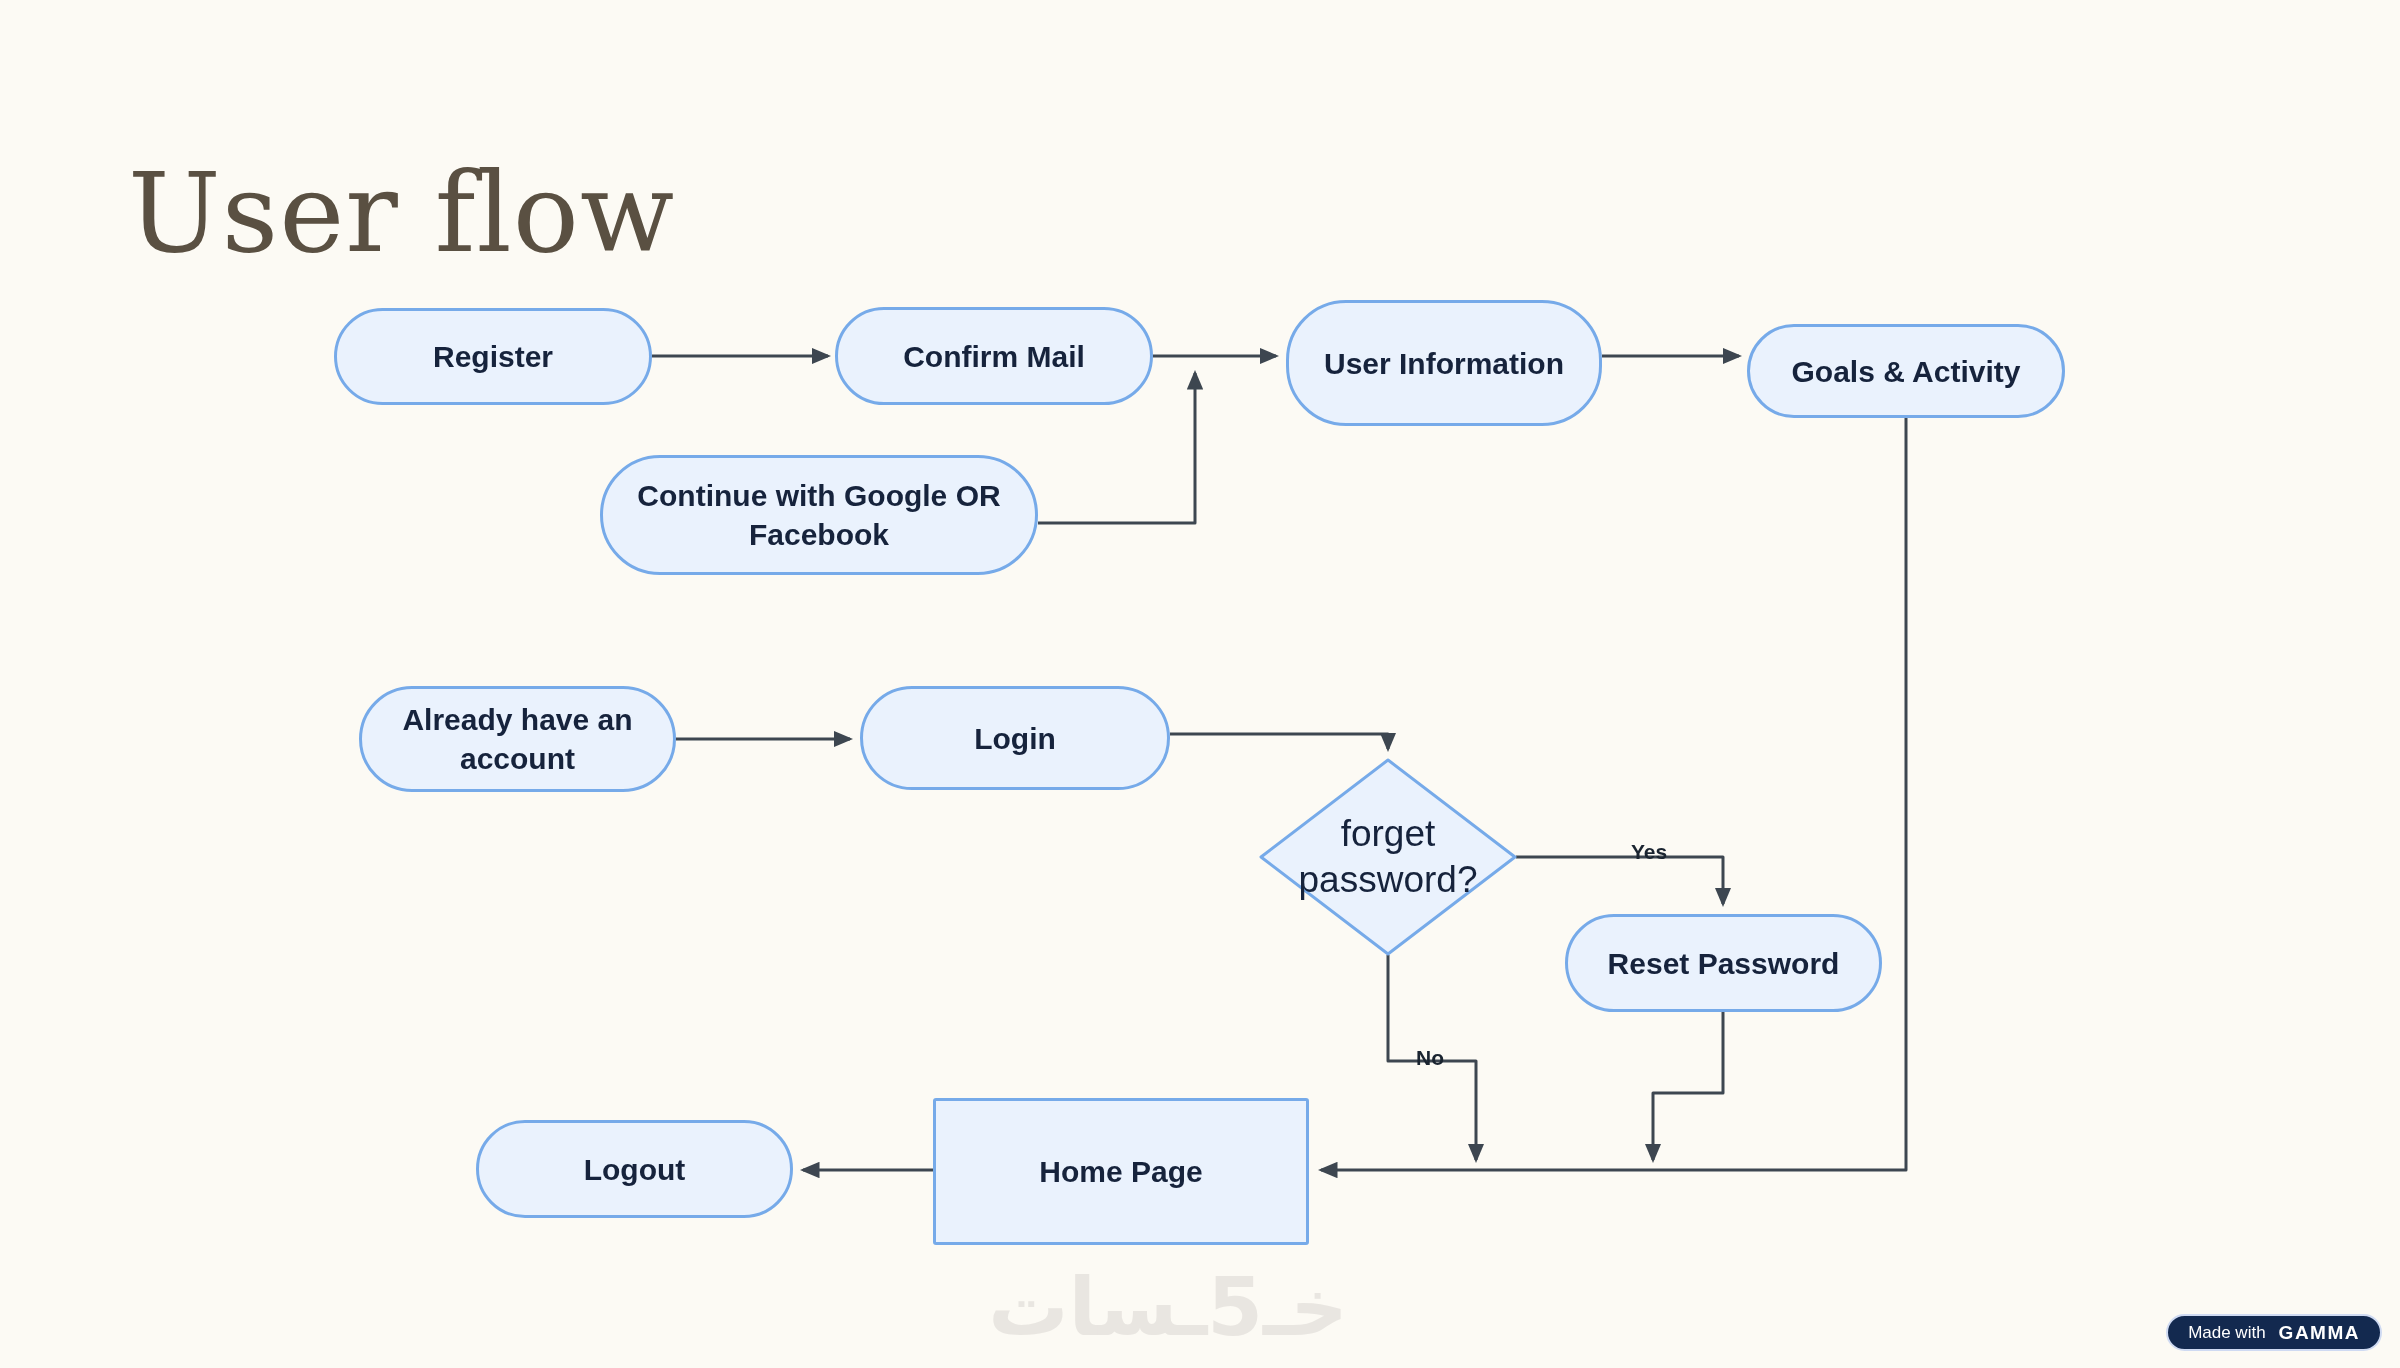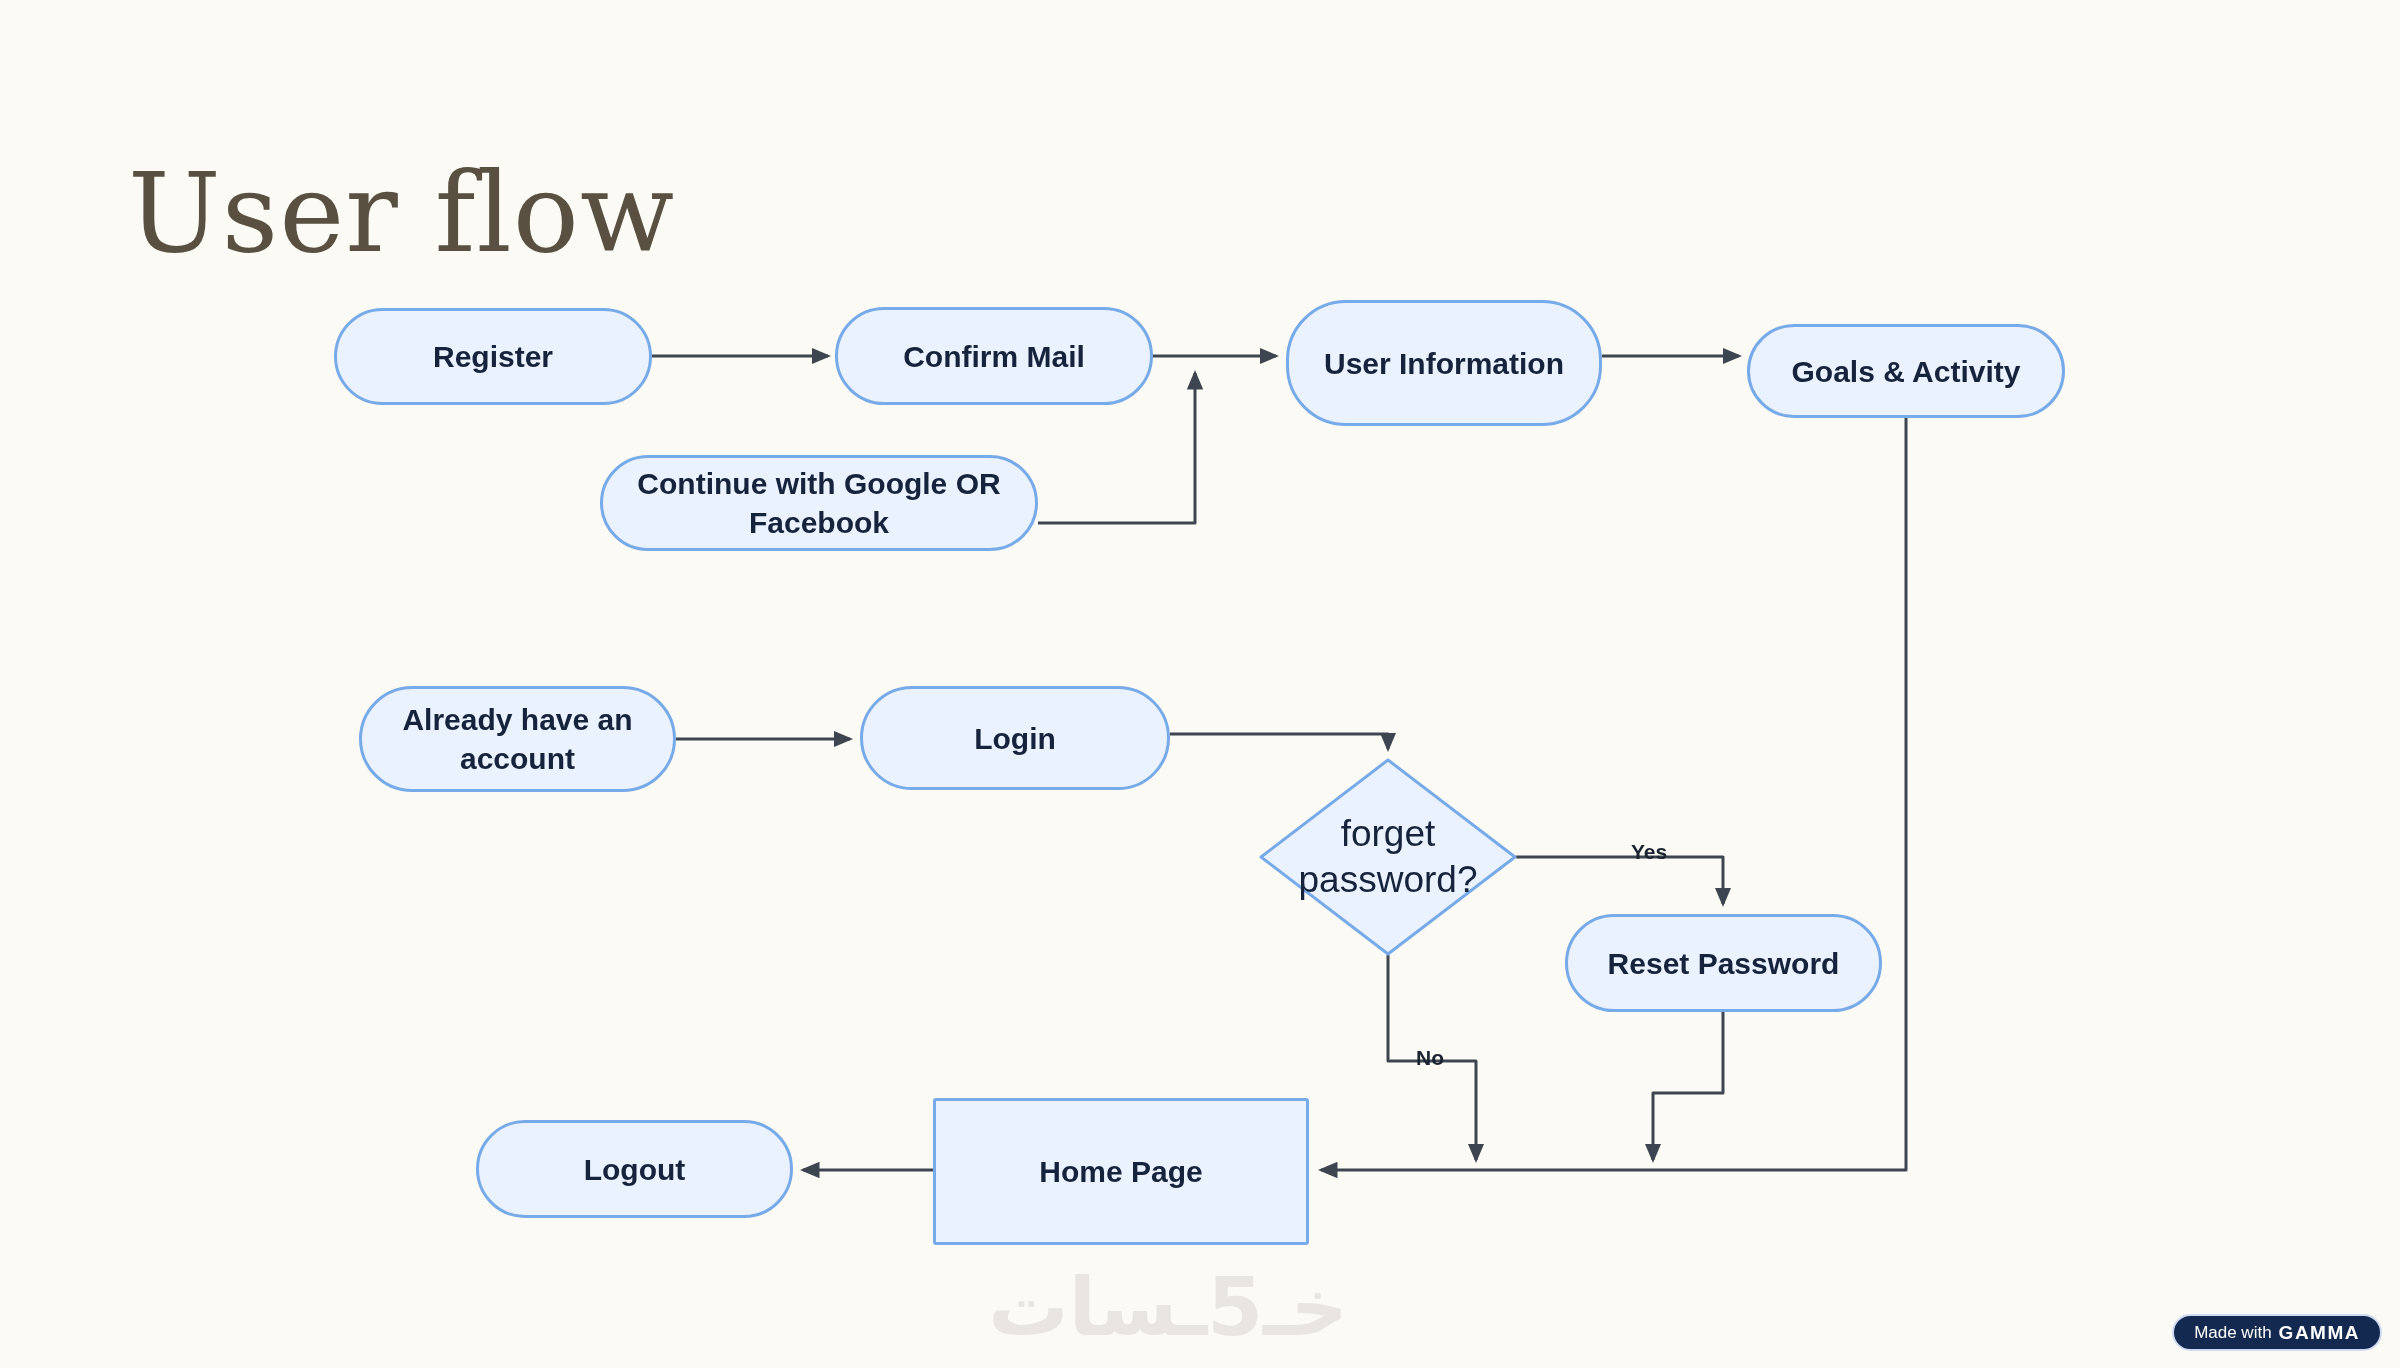--- a/index.html
+++ b/index.html
@@ -73,21 +73,21 @@
     font-family:"DejaVu Sans",sans-serif;
     font-weight:700;font-size:80px;line-height:1;
     color:var(--watermark-color);
     letter-spacing:2px;
     user-select:none;
   }
 
   .gamma-badge{
     position:absolute;z-index:4;
     right:18px;bottom:17px;height:37px;
-    display:flex;align-items:center;gap:7px;
+    display:flex;align-items:center;gap:13px;
     background:var(--badge-bg);
     border:2px solid var(--badge-border);
     border-radius:21px;
     padding:0 20px;box-sizing:border-box;
     color:var(--badge-text);font-size:17px;line-height:1;
     text-decoration:none;cursor:pointer;
   }
   .gamma-badge .brand{
     font-weight:700;font-size:19px;letter-spacing:1.5px;
   }
@@ -127,21 +127,21 @@
   </div>
 
   <div class="node" style="left:1286px;top:300px;width:316px;height:126px;">
     <span>User Information</span>
   </div>
 
   <div class="node" style="left:1747px;top:324px;width:318px;height:94px;">
     <span>Goals &amp; Activity</span>
   </div>
 
-  <div class="node" style="left:600px;top:455px;width:438px;height:96px;">
+  <div class="node" style="left:600px;top:455px;width:438px;height:120px;">
     <span>Continue with Google OR Facebook</span>
   </div>
 
   <div class="node" style="left:359px;top:686px;width:317px;height:106px;">
     <span>Already have an account</span>
   </div>
 
   <div class="node" style="left:860px;top:686px;width:310px;height:104px;">
     <span>Login</span>
   </div>

